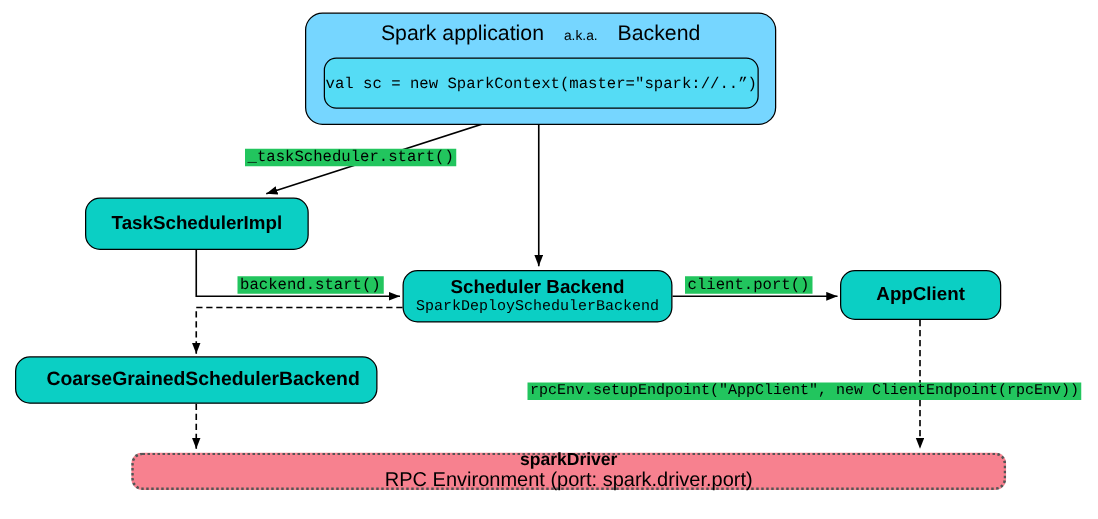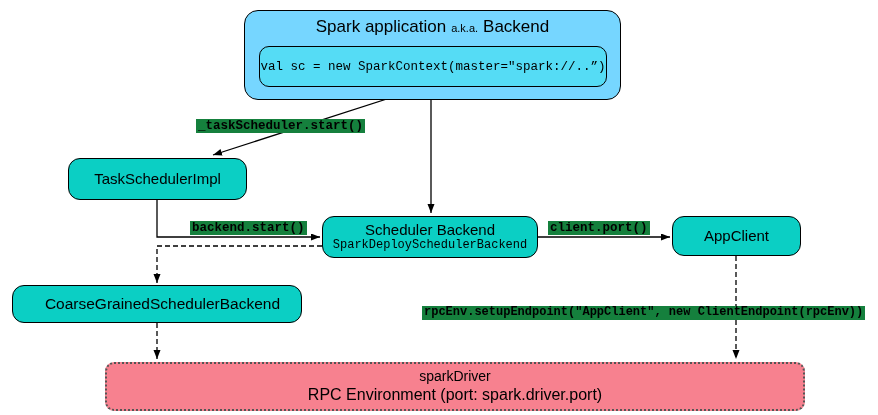--- a/index.html
+++ b/index.html
@@ -14,58 +14,58 @@
     font-family:"Liberation Sans",sans-serif;
   }
   .canvas{position:relative;width:878px;height:415px;background:#fff;}
   svg.edges{position:absolute;left:0;top:0;z-index:1;}
   .node{
     position:absolute;z-index:2;
     border:1.5px solid #000;
     display:flex;align-items:center;justify-content:center;flex-direction:column;
     color:#000;
   }
-  .node .title{font-weight:normal;font-size:15px;line-height:1.15;}
+  .node .title{font-weight:bold;font-size:15px;line-height:1.15;}
   .node .subtitle-mono{font-family:"Liberation Mono","DejaVu Sans Mono",monospace;font-size:12px;line-height:1.2;}
   .node .subtitle-sans{font-size:16px;line-height:1.25;}
 
   .spark-app{
     left:244px;top:10px;width:377px;height:90px;
     background:var(--outer-blue);border-radius:14px;
     justify-content:flex-start;
   }
   .spark-app .app-title{
     margin-top:6px;font-size:17px;font-weight:400;
-    display:flex;align-items:baseline;gap:5px;
+    display:flex;align-items:baseline;gap:16px;
   }
   .spark-app .aka{font-size:11px;}
   .code-box{
     position:absolute;left:14px;top:35px;width:348px;height:41px;
     background:var(--inner-cyan);border:1.5px solid #000;border-radius:10px;
     display:flex;align-items:center;justify-content:center;
     font-family:"Liberation Mono","DejaVu Sans Mono",monospace;font-size:12.5px;
     white-space:pre;
   }
   .code-box b{font-weight:normal;}
 
   .task-scheduler{left:68px;top:158px;width:179px;height:42px;background:var(--teal);border-radius:12px;}
   .scheduler-backend{left:322px;top:216px;width:216px;height:42px;background:var(--teal);border-radius:12px;}
   .app-client{left:672px;top:216px;width:129px;height:40px;background:var(--teal);border-radius:12px;}
   .coarse-grained{left:12px;top:285px;width:290px;height:38px;background:var(--teal);border-radius:12px;padding-left:11px;}
   .coarse-grained .title{font-size:15.5px;}
   .spark-driver{
-    left:105px;top:362px;width:700px;height:49px;
+    left:105px;top:362px;width:700px;height:30px;
     background:var(--pink);border:2px dotted #555;border-radius:9px;
   }
   .spark-driver .title{font-size:14px;}
 
   .edge-label{
-    position:absolute;z-index:3;background:#15803d;
+    position:absolute;z-index:3;background:#22c55e;
     font-family:"Liberation Mono","DejaVu Sans Mono",monospace;
-    font-size:12.5px;color:#000;white-space:pre;padding:0 2px;line-height:1.15;font-weight:bold;
+    font-size:12.5px;color:#000;white-space:pre;padding:0 2px;line-height:1.15;
   }
   .lbl-task-start{left:196px;top:119px;}
   .lbl-backend-start{left:190px;top:221px;}
   .lbl-client-start{left:548px;top:221px;}
   .lbl-rpc{left:422px;top:306px;font-size:12px;}
 </style>
 </head>
 <body>
 
 <div class="canvas">

